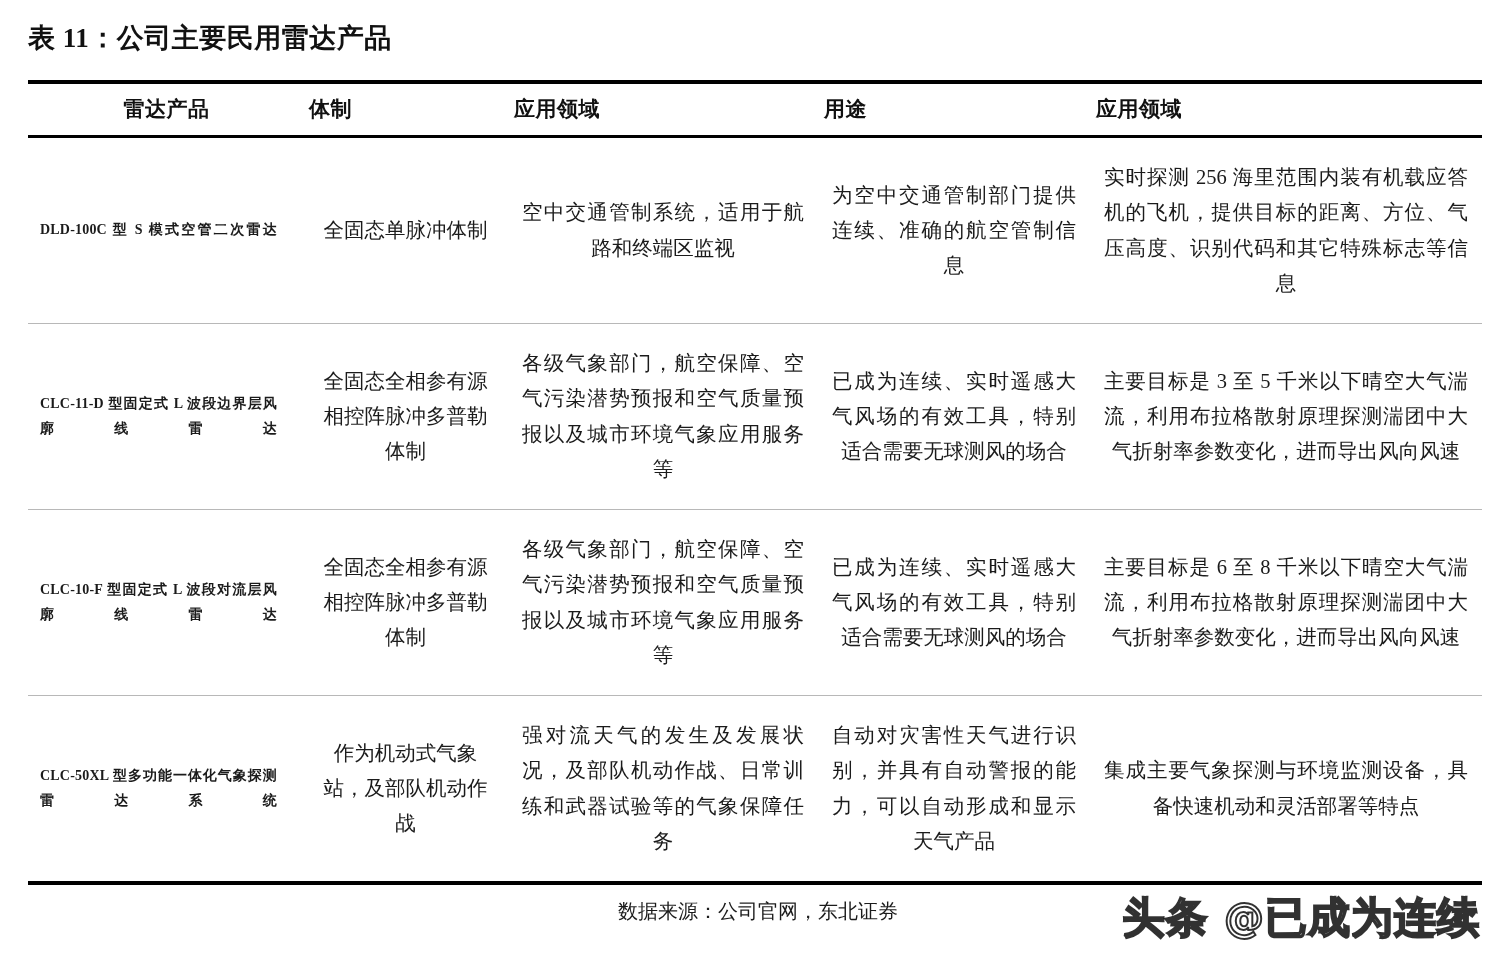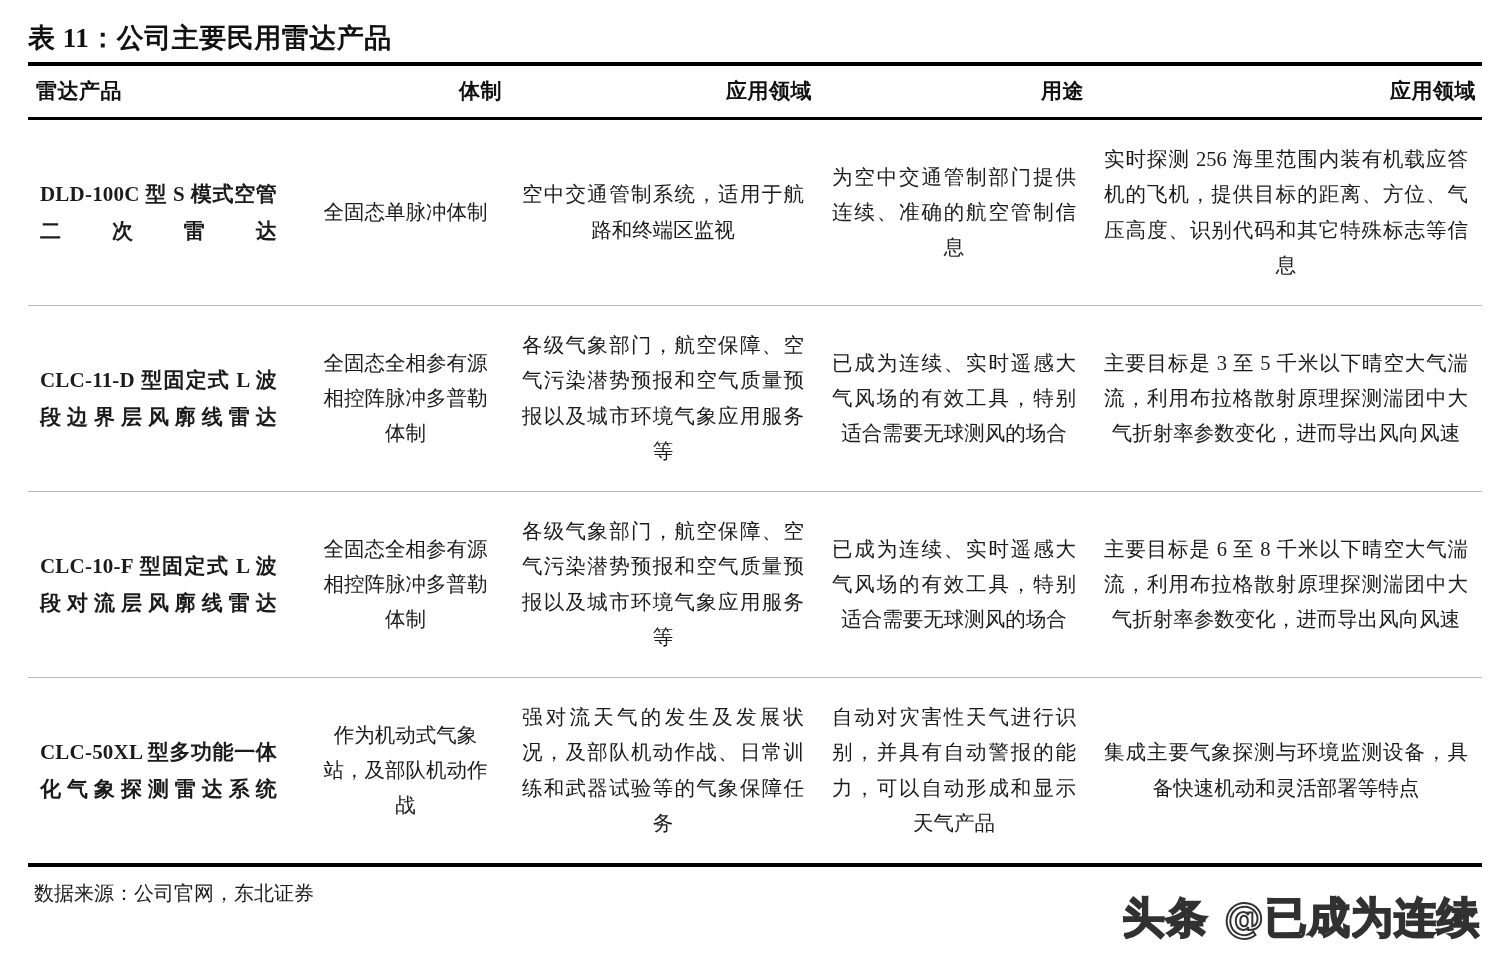--- a/index.html
+++ b/index.html
@@ -23,21 +23,21 @@
     padding: 0 28px;
   }
 
   
   .table-title {
     font-size: 27px;
     font-weight: bold;
     letter-spacing: 0.5px;
     color: #111111;
     padding-top: 20px;
-    padding-bottom: 6px;
+    padding-bottom: 24px;
     white-space: nowrap;
   }
 
   
   .rule-thick {
     height: 4px;
     background: #000000;
     width: 100%;
   }
   .rule-medium {
@@ -55,43 +55,43 @@
   table.radar-table col.c1 { width: 275px; }
   table.radar-table col.c2 { width: 205px; }
   table.radar-table col.c3 { width: 310px; }
   table.radar-table col.c4 { width: 272px; }
   table.radar-table col.c5 { width: 392px; }
 
   thead th {
     font-size: 21px;
     font-weight: bold;
     color: #111111;
-    text-align: right;
+    text-align: left;
     padding: 11px 6px 12px 6px;
     letter-spacing: 0.5px;
   }
   thead th.first {
-    text-align: left;
+    text-align: center;
     padding-left: 8px;
     font-family: Liberation Mono, monospace;
   }
 
   tbody td {
     vertical-align: middle;
     font-size: 20.5px;
     line-height: 1.72;
     color: #1b1b1b;
     padding: 22px 10px;
     text-align: center;
   }
   tbody td.model {
     font-weight: bold;
     text-align: justify;
     text-align-last: justify;
-    font-size: 21px;
+    font-size: 14px;
     padding-left: 12px;
     padding-right: 26px;
     letter-spacing: 0.2px;
   }
   tbody td.justified {
     text-align: justify;
     text-align-last: center;
     padding-left: 14px;
     padding-right: 14px;
   }
@@ -107,20 +107,21 @@
   tbody tr.sep hr {
     border: 0;
     height: 1px;
     background: #b8b8b8;
     margin: 0;
   }
 
   
   .footer-wrap {
     position: relative;
+    text-align: center;
   }
   .source-note {
     font-size: 20px;
     color: #1b1b1b;
     padding-top: 13px;
     padding-left: 6px;
     white-space: nowrap;
   }
 
   

